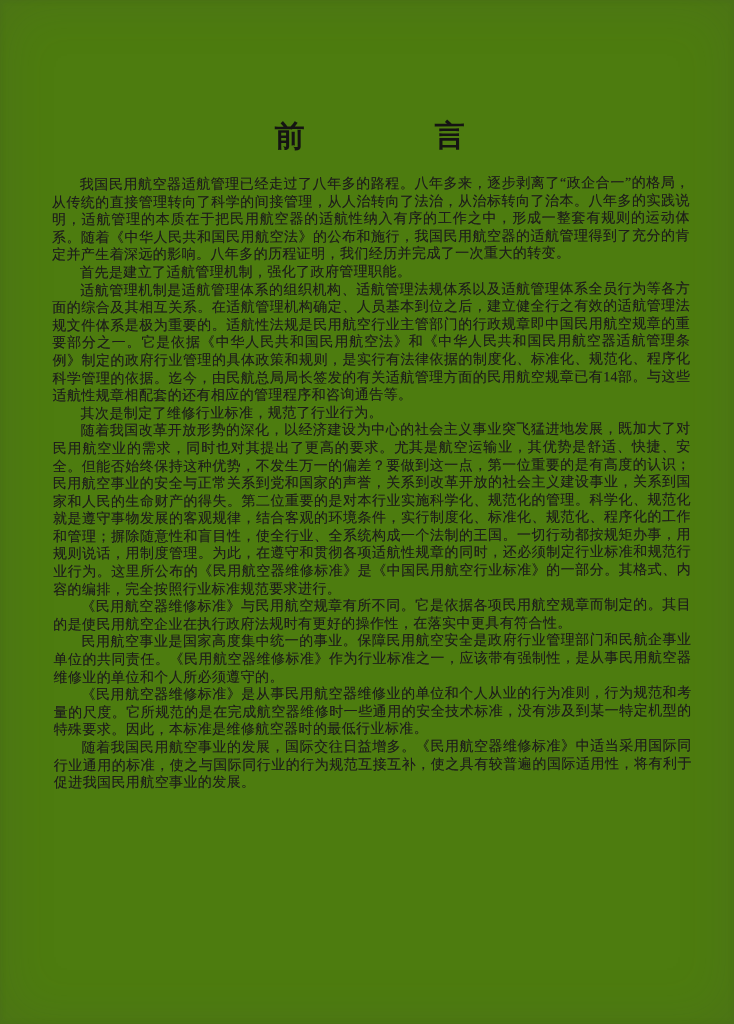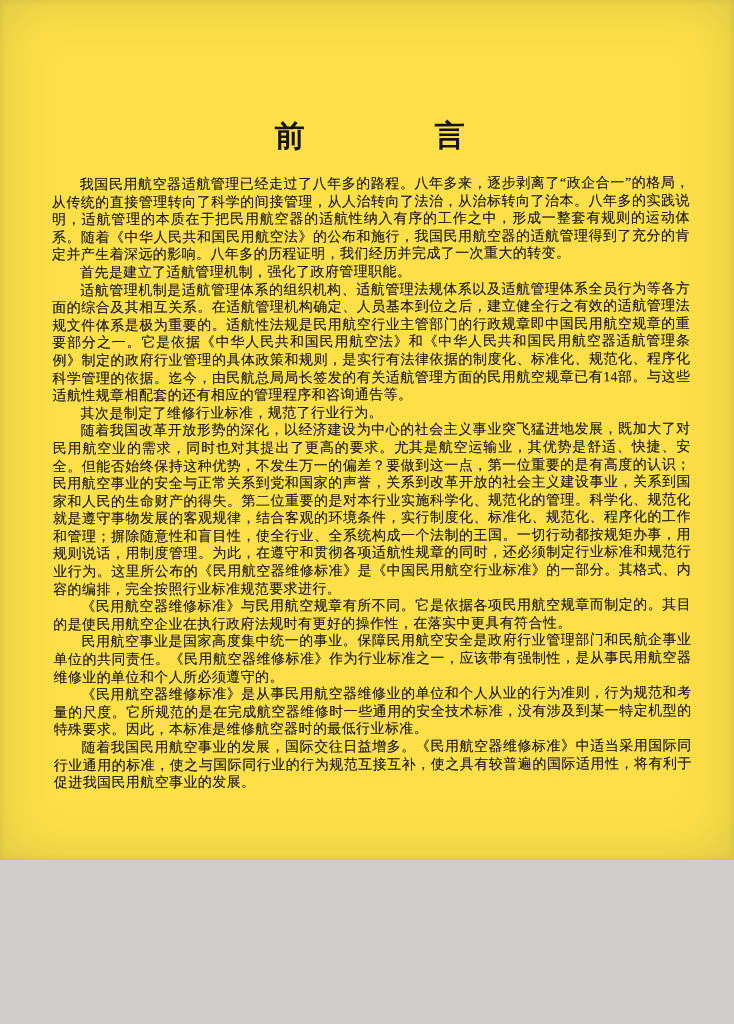--- a/index.html
+++ b/index.html
@@ -3,23 +3,23 @@
 <meta charset="utf-8">
 <style>
   html, body {
     margin: 0;
     padding: 0;
     background: #cfcdc9;
   }
   .page {
     position: relative;
     width: 734px;
-    height: 860px;
+    height: 1024px;
     margin: 0 auto;
-    background: #fde047;
+    background: #4d7c0f;
     box-sizing: border-box;
     padding: 116px 44px 0 52px;
     box-shadow: inset 0 0 55px rgba(70, 70, 68, 0.18), inset 0 0 6px rgba(60,60,60,0.12);
     font-family: "Liberation Serif", "DejaVu Serif", serif;
     color: #1d1c1a;
     overflow: hidden;
   }
   .scan-tilt {
     transform: rotate(-0.2deg);
     transform-origin: 50% 20%;

